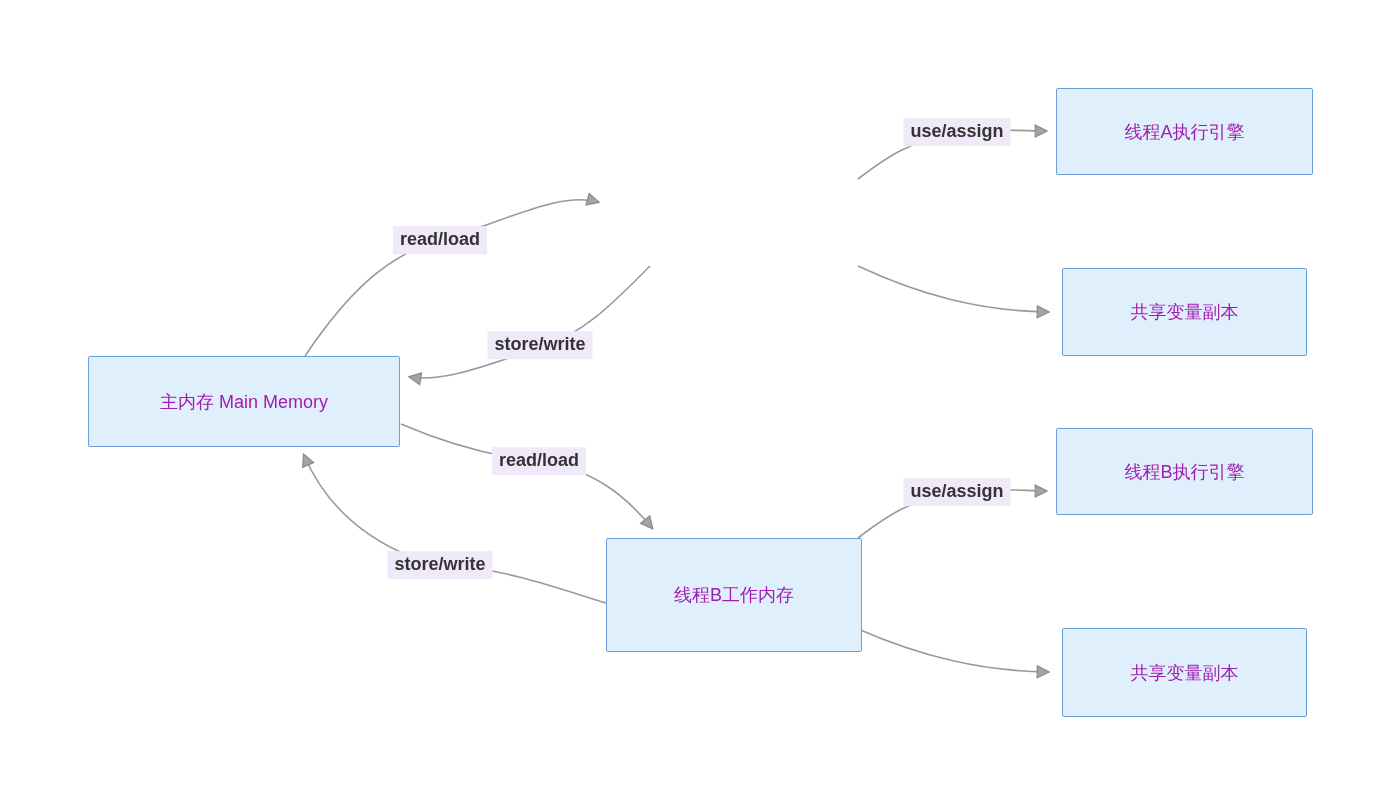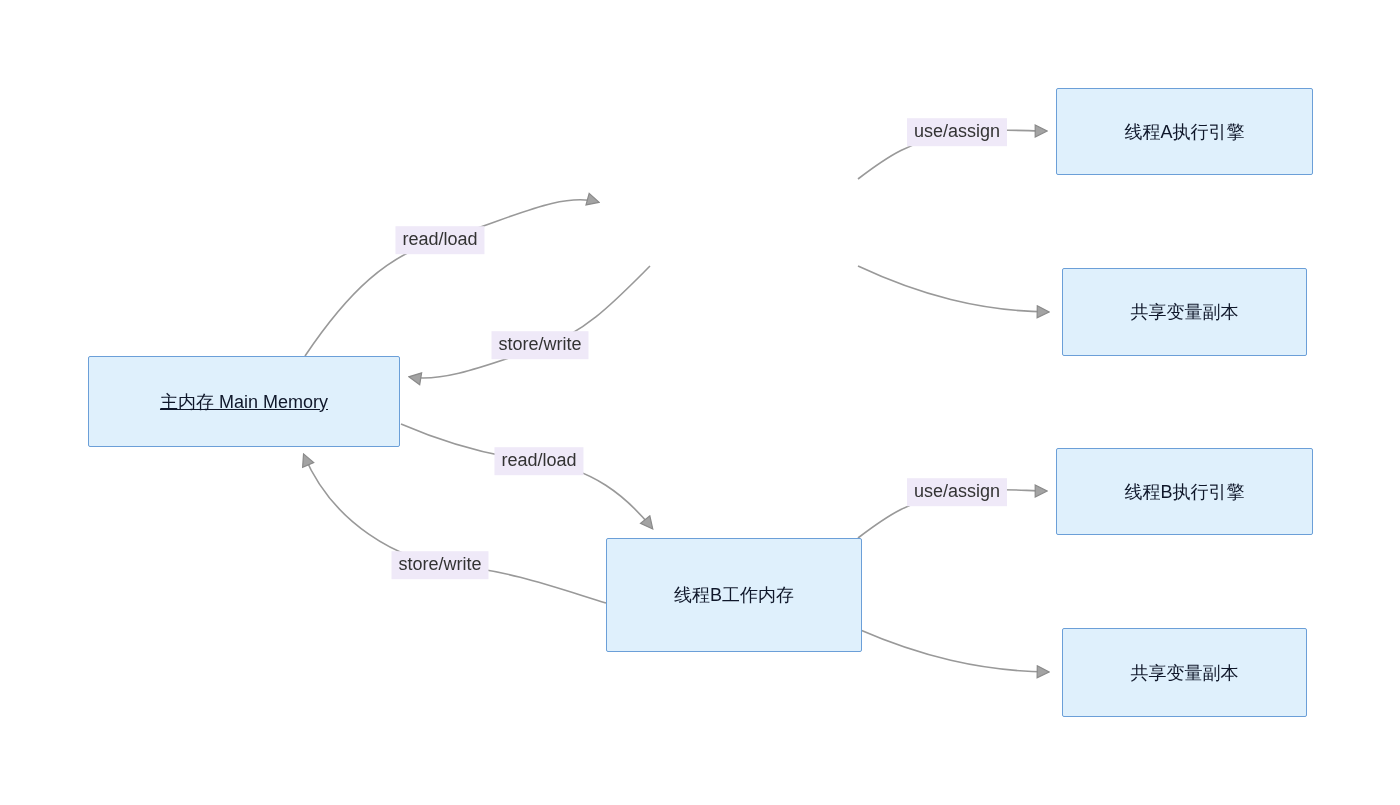--- a/index.html
+++ b/index.html
@@ -27,33 +27,34 @@
   }
   .node {
     position: absolute;
     box-sizing: border-box;
     background: #dff0fc;
     border: 1.5px solid #6b9fd8;
     border-radius: 2px;
     display: flex;
     align-items: center;
     justify-content: center;
-    color: #0f172a;
+    color: #a21caf;
     font-size: 18px;
     text-align: center;
   }
   .edge-label {
     position: absolute;
     transform: translate(-50%, -50%);
     background: #efe9f8;
     color: #333333;
     font-size: 18px;
     line-height: 1.2;
     padding: 3px 7px;
     white-space: nowrap;
+    font-weight: bold;
   }
 </style>
 </head>
 <body>
 
 <div class="canvas">
 
   <svg class="edges-layer" width="1400" height="805" viewBox="0 0 1400 805" xmlns="http://www.w3.org/2000/svg">
     <defs>
       <marker id="arrowhead" viewBox="0 0 12 12" refX="10" refY="6" markerWidth="9" markerHeight="9" orient="auto">
@@ -64,38 +65,38 @@
     <path class="edge-path" d="M 305,356 C 348,292 388,254 443,239 C 502,223 558,191 598,202" marker-end="url(#arrowhead)"></path>
     <path class="edge-path" d="M 650,266 C 616,300 585,333 542,347 C 497,361 447,383 410,377" marker-end="url(#arrowhead)"></path>
     <path class="edge-path" d="M 858,179 C 888,156 910,141 955,134 C 1000,128 1022,131 1046,131" marker-end="url(#arrowhead)"></path>
     <path class="edge-path" d="M 858,266 C 920,295 980,311 1048,312" marker-end="url(#arrowhead)"></path>
     <path class="edge-path" d="M 401,424 C 445,443 490,456 540,462 C 592,468 626,496 652,528" marker-end="url(#arrowhead)"></path>
     <path class="edge-path" d="M 606,603 C 560,589 508,570 456,566 C 398,562 332,522 304,455" marker-end="url(#arrowhead)"></path>
     <path class="edge-path" d="M 858,538 C 888,515 910,500 955,493 C 1000,487 1022,491 1046,491" marker-end="url(#arrowhead)"></path>
     <path class="edge-path" d="M 858,629 C 920,656 980,671 1048,672" marker-end="url(#arrowhead)"></path>
   </svg>
 
-  <div class="node" style="left:88px; top:356px; width:312px; height:91px;text-decoration:underline;">
+  <div class="node" style="left:88px; top:356px; width:312px; height:91px;">
     <span>主内存 Main Memory</span>
   </div>
 
 
   <div class="node" style="left:1056px; top:88px; width:257px; height:87px;">
     <span>线程A执行引擎</span>
   </div>
 
   <div class="node" style="left:1062px; top:268px; width:245px; height:88px;">
     <span>共享变量副本</span>
   </div>
 
   <div class="node" style="left:606px; top:538px; width:256px; height:114px;">
     <span>线程B工作内存</span>
   </div>
 
-  <div class="node" style="left:1056px; top:448px; width:257px; height:87px;">
+  <div class="node" style="left:1056px; top:428px; width:257px; height:87px;">
     <span>线程B执行引擎</span>
   </div>
 
   <div class="node" style="left:1062px; top:628px; width:245px; height:89px;">
     <span>共享变量副本</span>
   </div>
 
   <span class="edge-label" style="left:440px; top:240px;">read/load</span>
 
   <span class="edge-label" style="left:540px; top:345px;">store/write</span>

